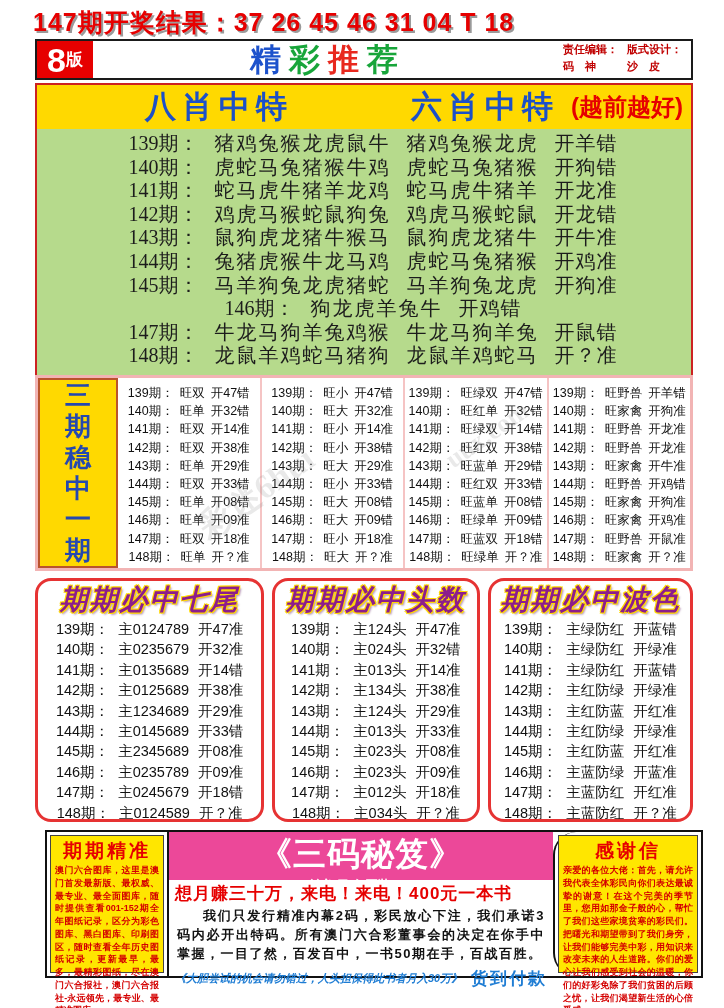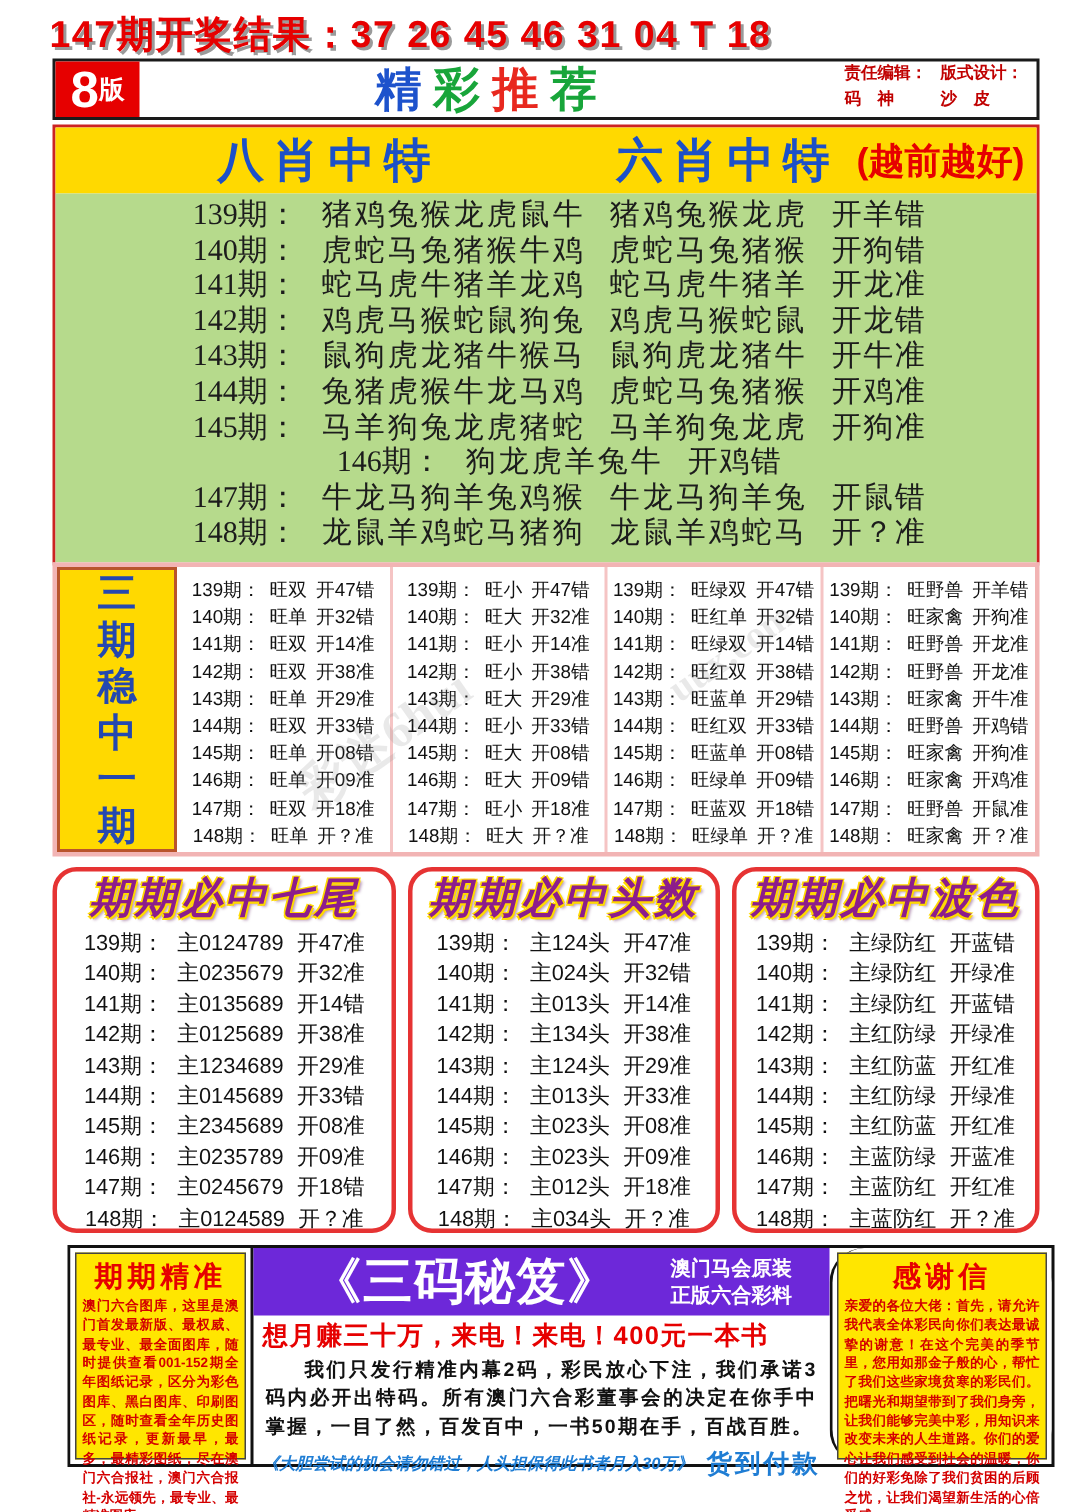--- a/index.html
+++ b/index.html
@@ -52,21 +52,21 @@
   .b-row { display:flex; justify-content:center; gap:9px; font-size:14.5px; line-height:20.4px; color:#111; white-space:nowrap; }
 
   
   .bottom { left:45px; top:830px; width:658px; height:148px; border:2px solid #111; display:flex; background:#fff; }
   .bt-left { width:122px; border-right:2px solid #111; padding:3px; background:#fff; }
   .bt-right { width:148px; border-left:2px solid #111; padding:3px; background:#fff;border-radius:23px; }
   .y-inner { background:#ffe600; border:1px solid #444; height:100%; padding:2px 4px; }
   .y-title { color:#e60000; font-size:19px; font-weight:bold; text-align:center; letter-spacing:3px; }
   .y-text { color:#d40000; font-size:9px; line-height:1.42; font-weight:bold; text-align:justify; }
   .bt-center { flex:1; display:flex; flex-direction:column; }
-  .banner { background:#6d28d9; color:#fff; height:48px; display:flex; align-items:center; padding:0 4px; }
+  .banner { background:#ec4899; color:#fff; height:48px; display:flex; align-items:center; padding:0 4px;flex-direction:column; }
   .banner-title { flex:1; text-align:center; font-size:33px; font-weight:bold; letter-spacing:1px; white-space:nowrap; }
   .banner-right { width:102px; font-size:13.5px; font-weight:bold; line-height:1.3; }
   .slogan { color:#e60000; font-size:17px; font-weight:bold; padding:2px 6px 0 6px; letter-spacing:1px; white-space:nowrap; }
   .c-body { font-size:13px; font-weight:bold; color:#111; padding:2px 8px 0 8px; line-height:1.45; text-indent:2em; letter-spacing:1.5px; text-align:justify; }
   .note-row { display:flex; align-items:center; gap:8px; padding:3px 6px 0 6px; }
   .note { color:#1f7dd4; font-size:11px; font-weight:bold; font-style:italic; flex:1; white-space:nowrap; }
   .cod { color:#1f7dd4; font-size:17px; font-weight:bold; letter-spacing:2px; white-space:nowrap; }
 
   .watermark { position:absolute; color:#888; opacity:.18; font-size:34px; font-weight:bold; transform:rotate(-35deg); pointer-events:none; font-family:"Liberation Serif","DejaVu Serif",serif; }
   .wm1 { left:190px; top:470px; }

